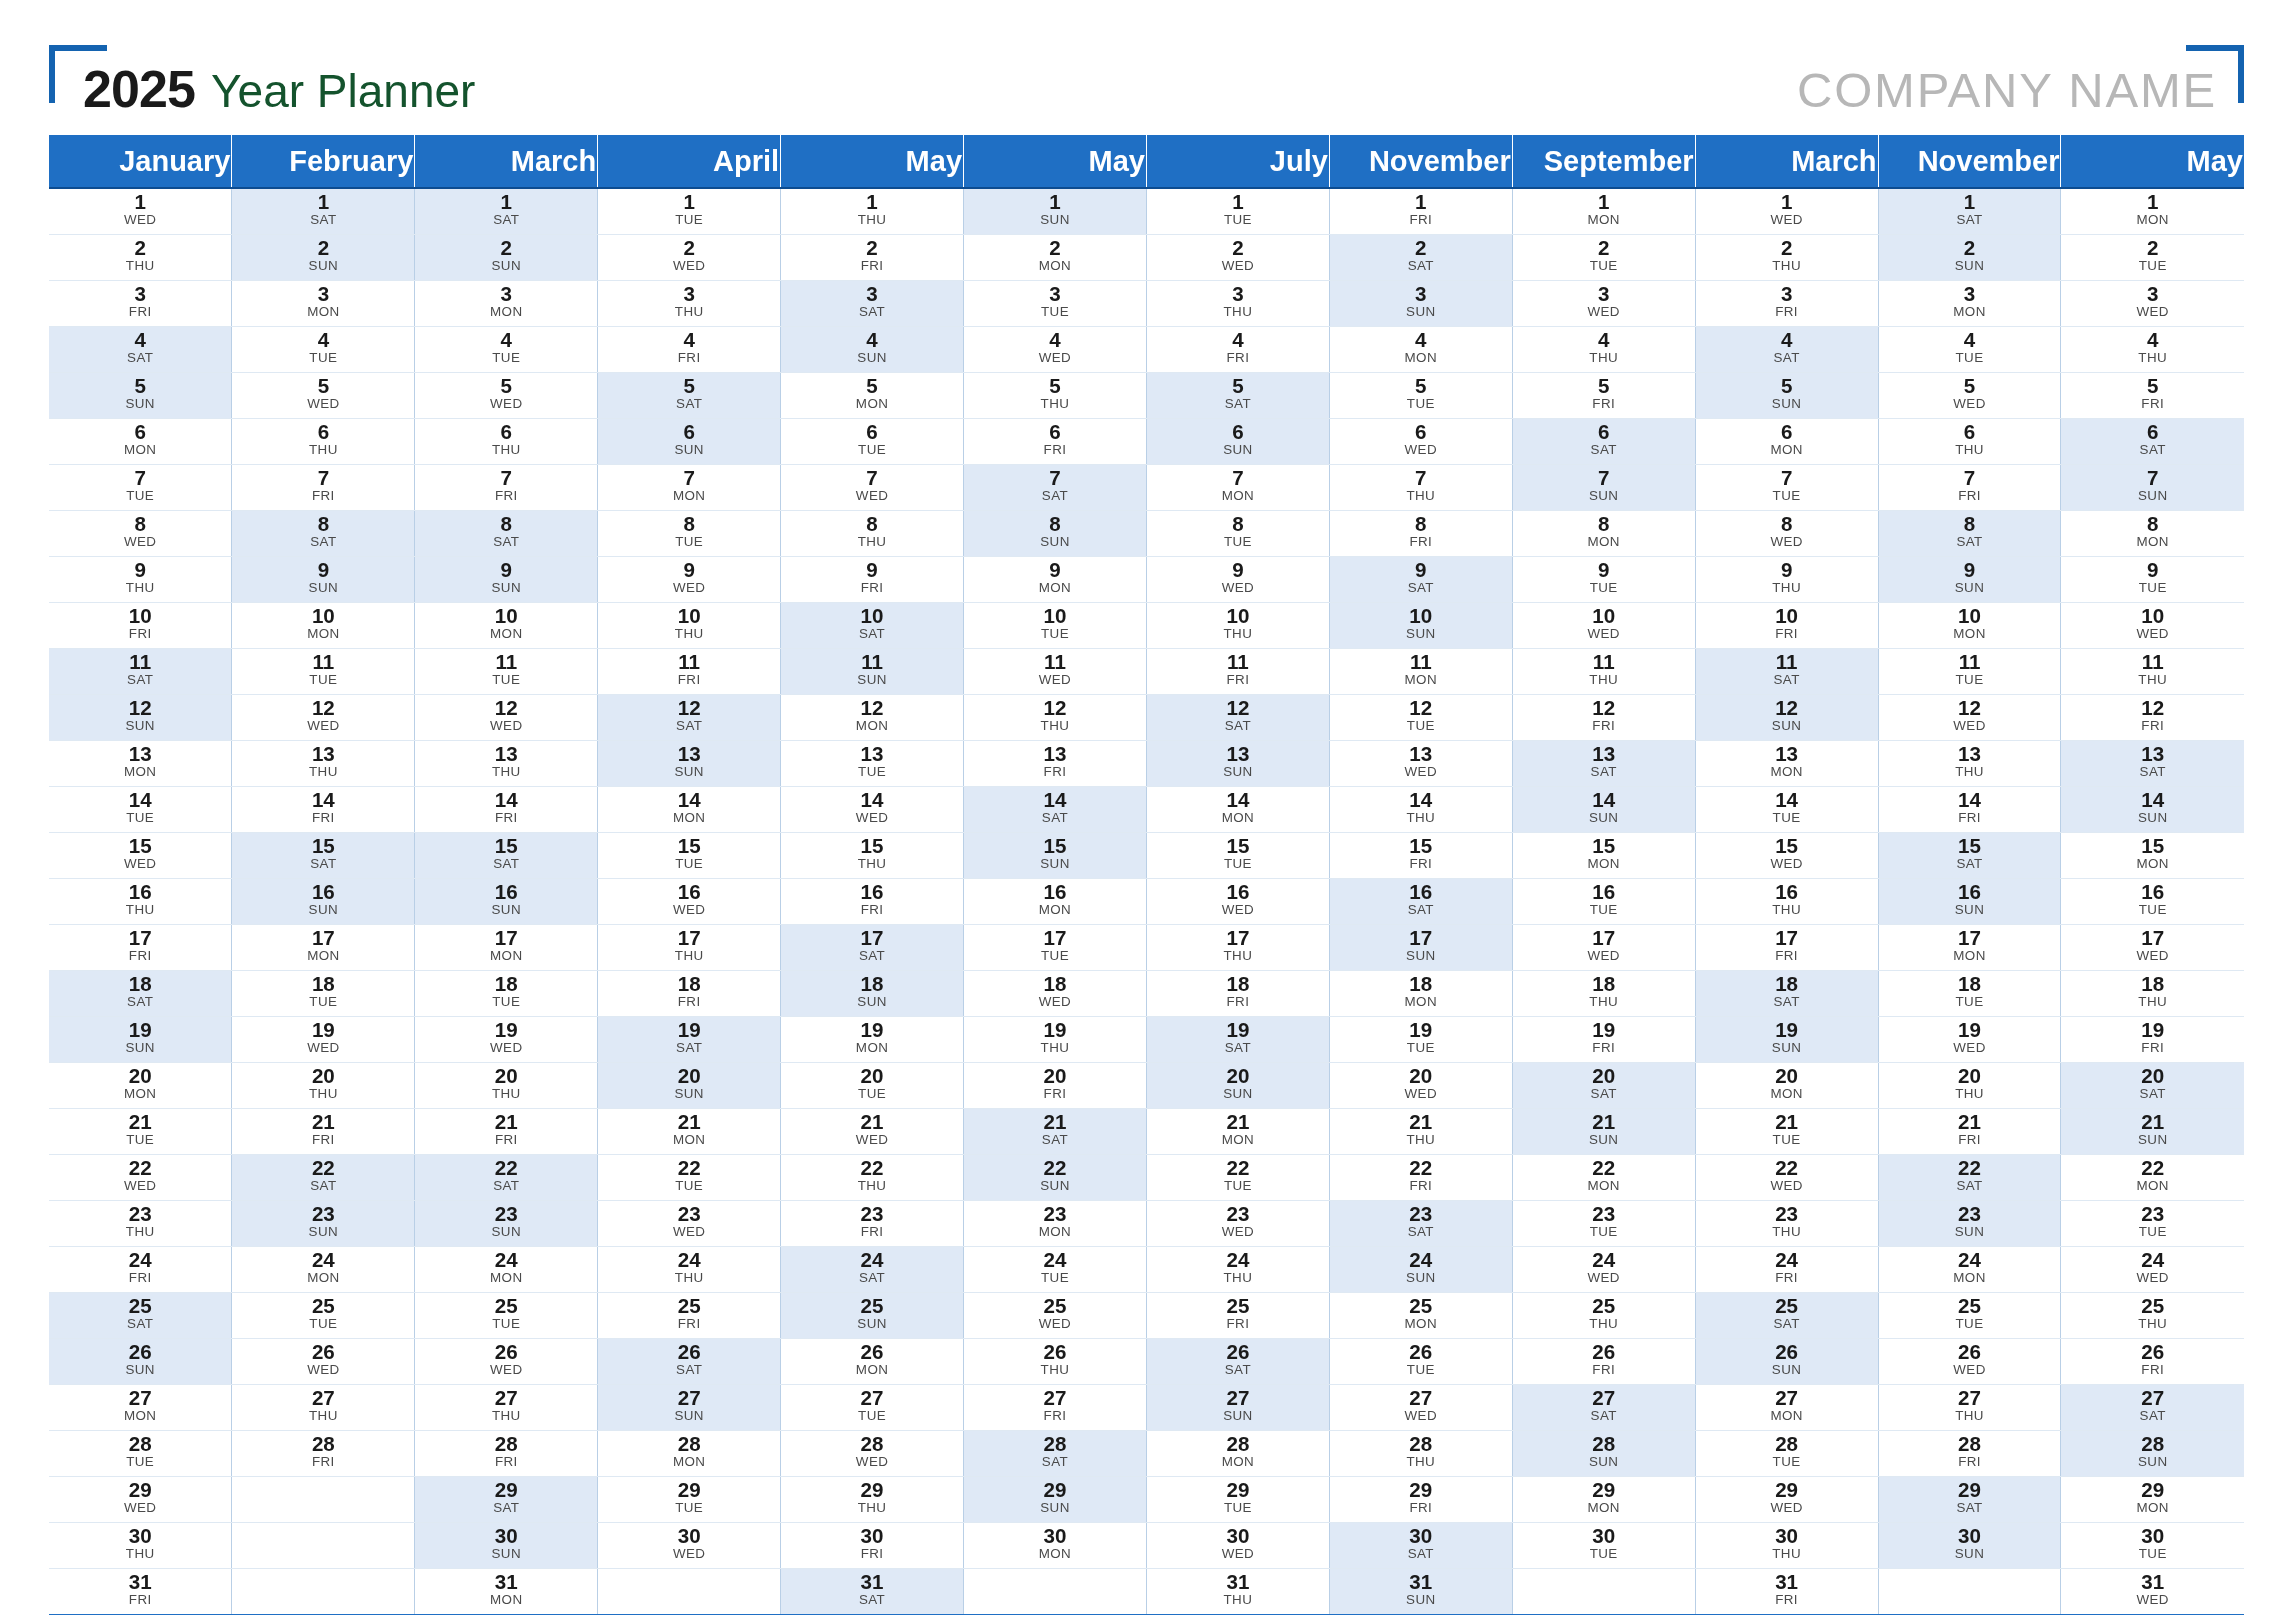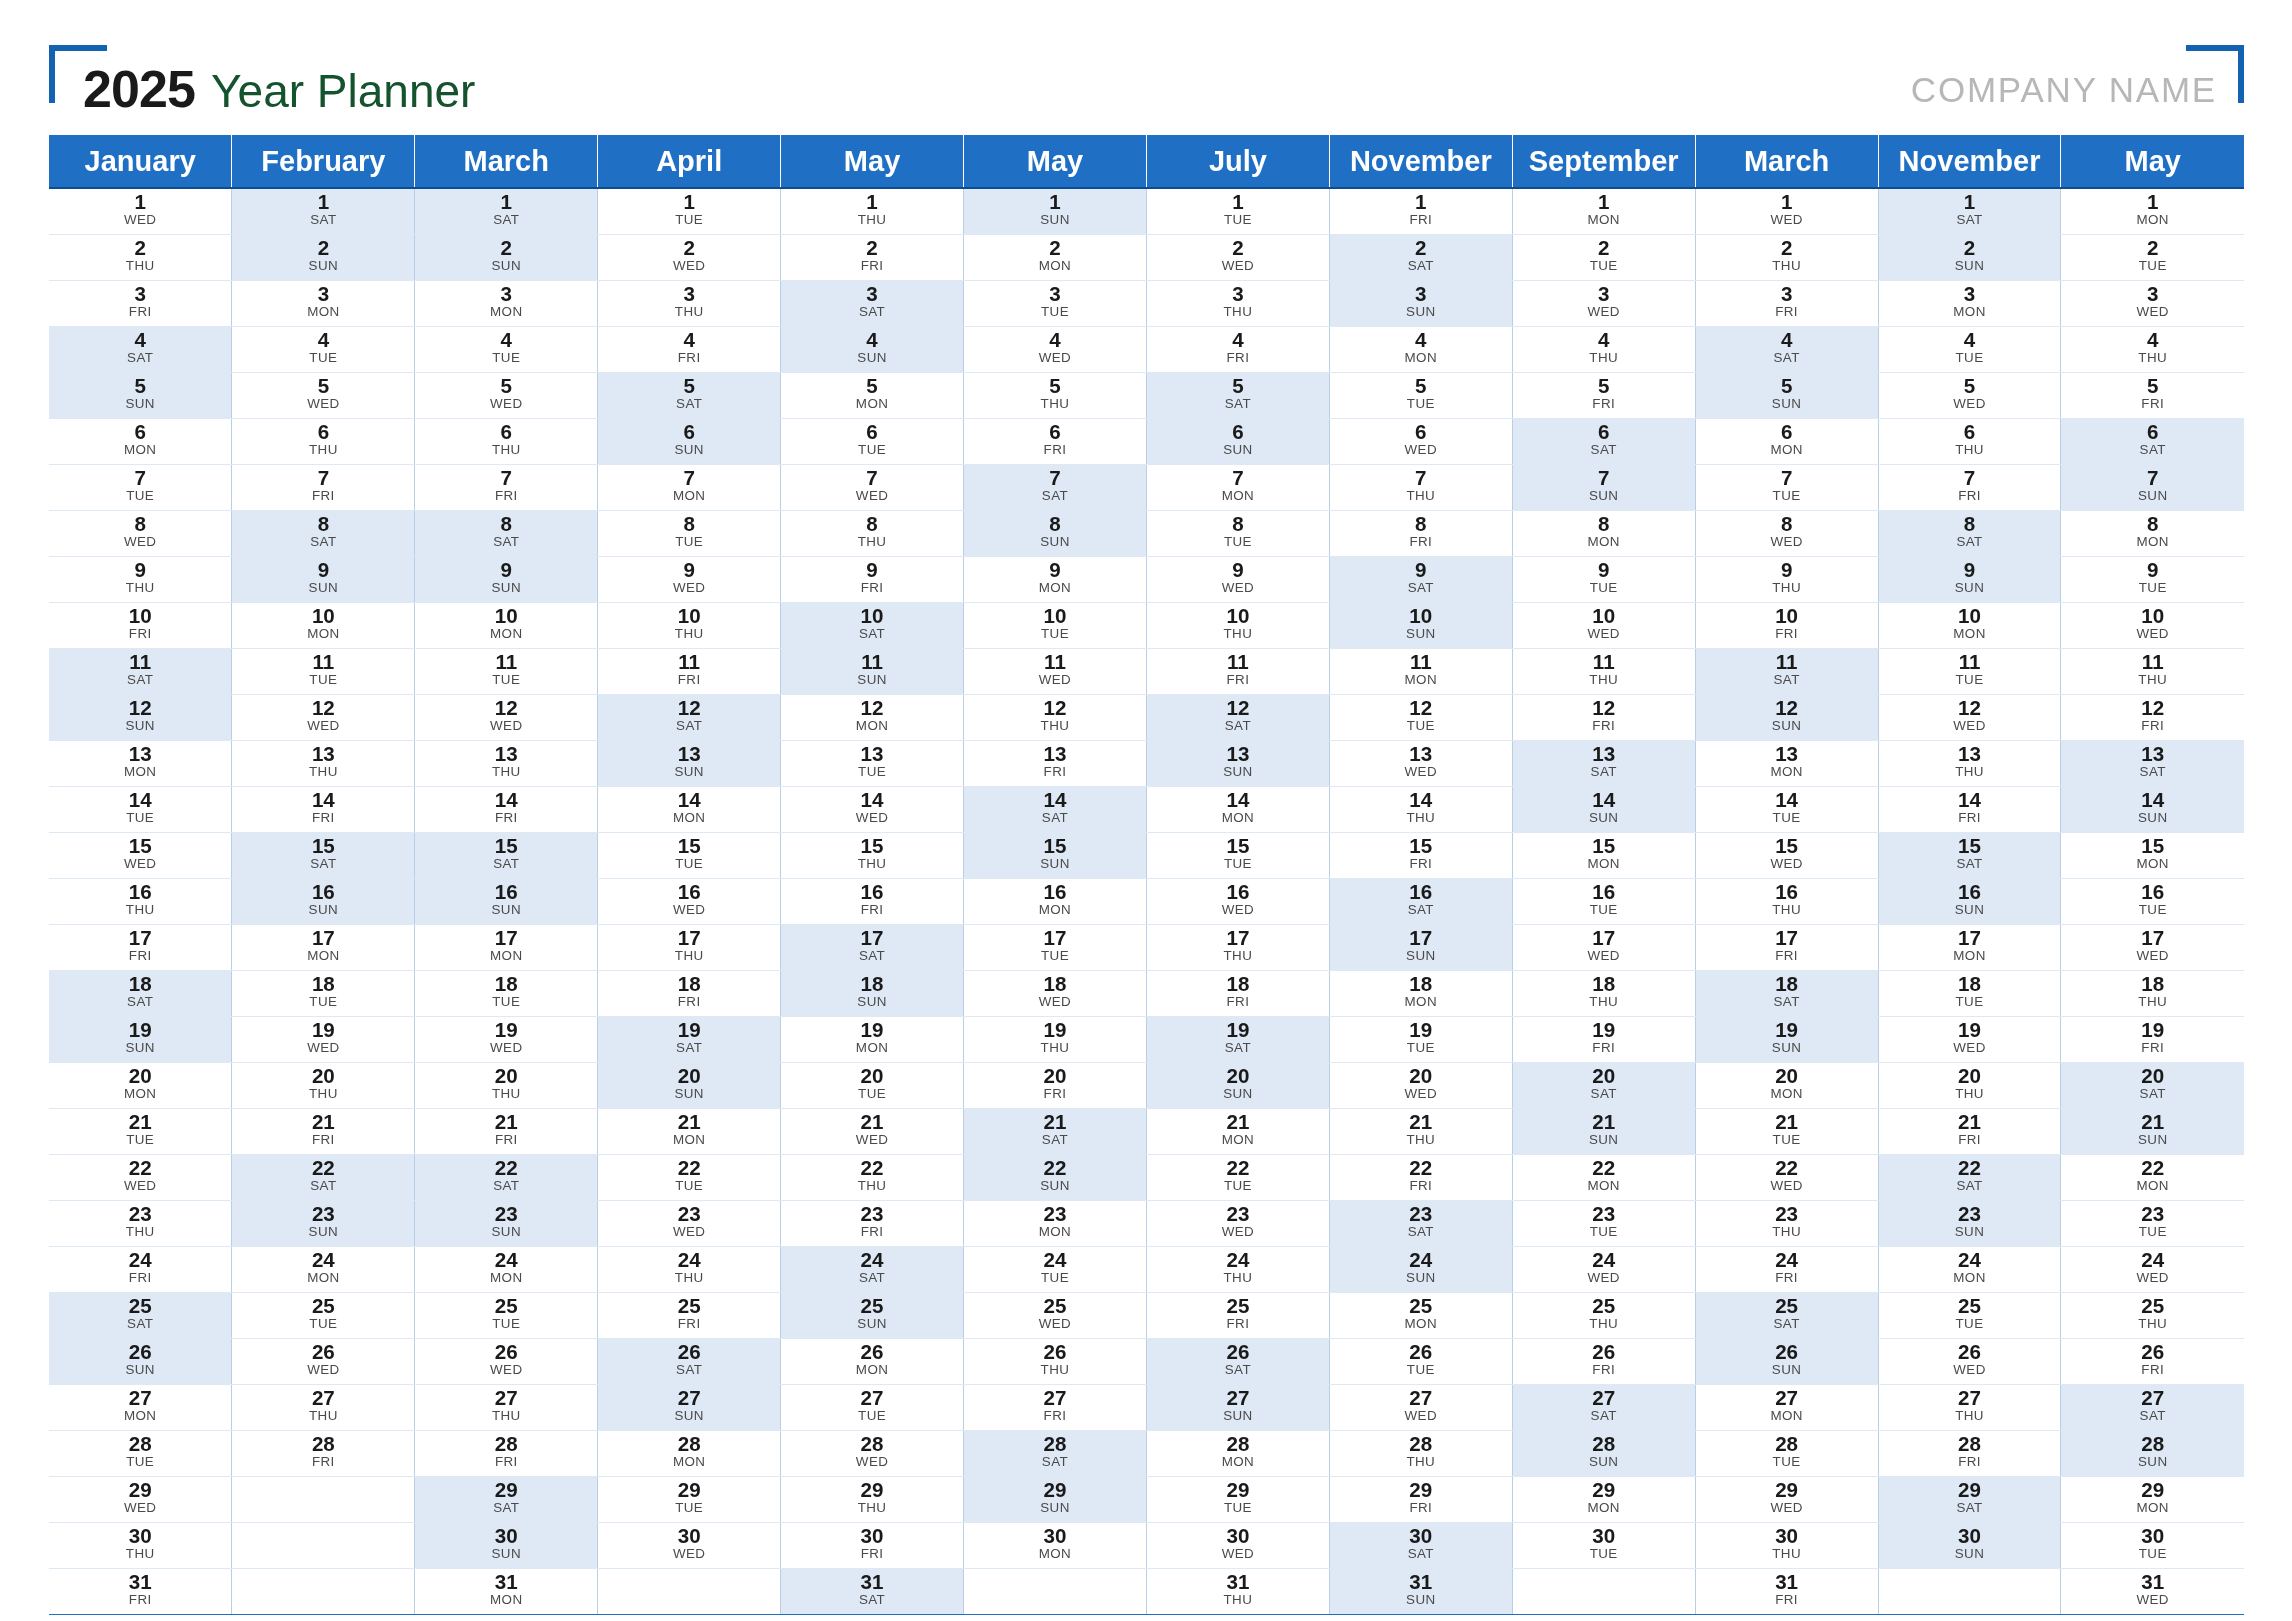--- a/index.html
+++ b/index.html
@@ -56,36 +56,36 @@
     font-weight: bold;
     color: #1a1a1a;
     letter-spacing: -0.9px;
   }
   .title-rest {
     font-size: 46px;
     font-weight: normal;
     color: #14532d;
   }
   .company-name {
-    font-size: 35px;
+    font-size: 49px;
     color: #b7b7b7;
     letter-spacing: 1.8px;
     margin-top: 9px;
   }
   table.planner {
     width: 100%;
     border-collapse: collapse;
     table-layout: fixed;
   }
   table.planner th {
     background: #1f6fc4;
     color: #ffffff;
     font-size: 29px;
     font-weight: bold;
-    text-align: center;
+    text-align: right;
     height: 50px;
     border-right: 1.8px solid #ffffff;
     border-bottom: 2.7px solid #0d4c90;
   }
   table.planner th:last-child { border-right: none; }
 
   table.planner td {
     border-right: 0.9px solid #b9cfe6;
     border-bottom: 0.9px solid #dfe9f3;
     vertical-align: top;

